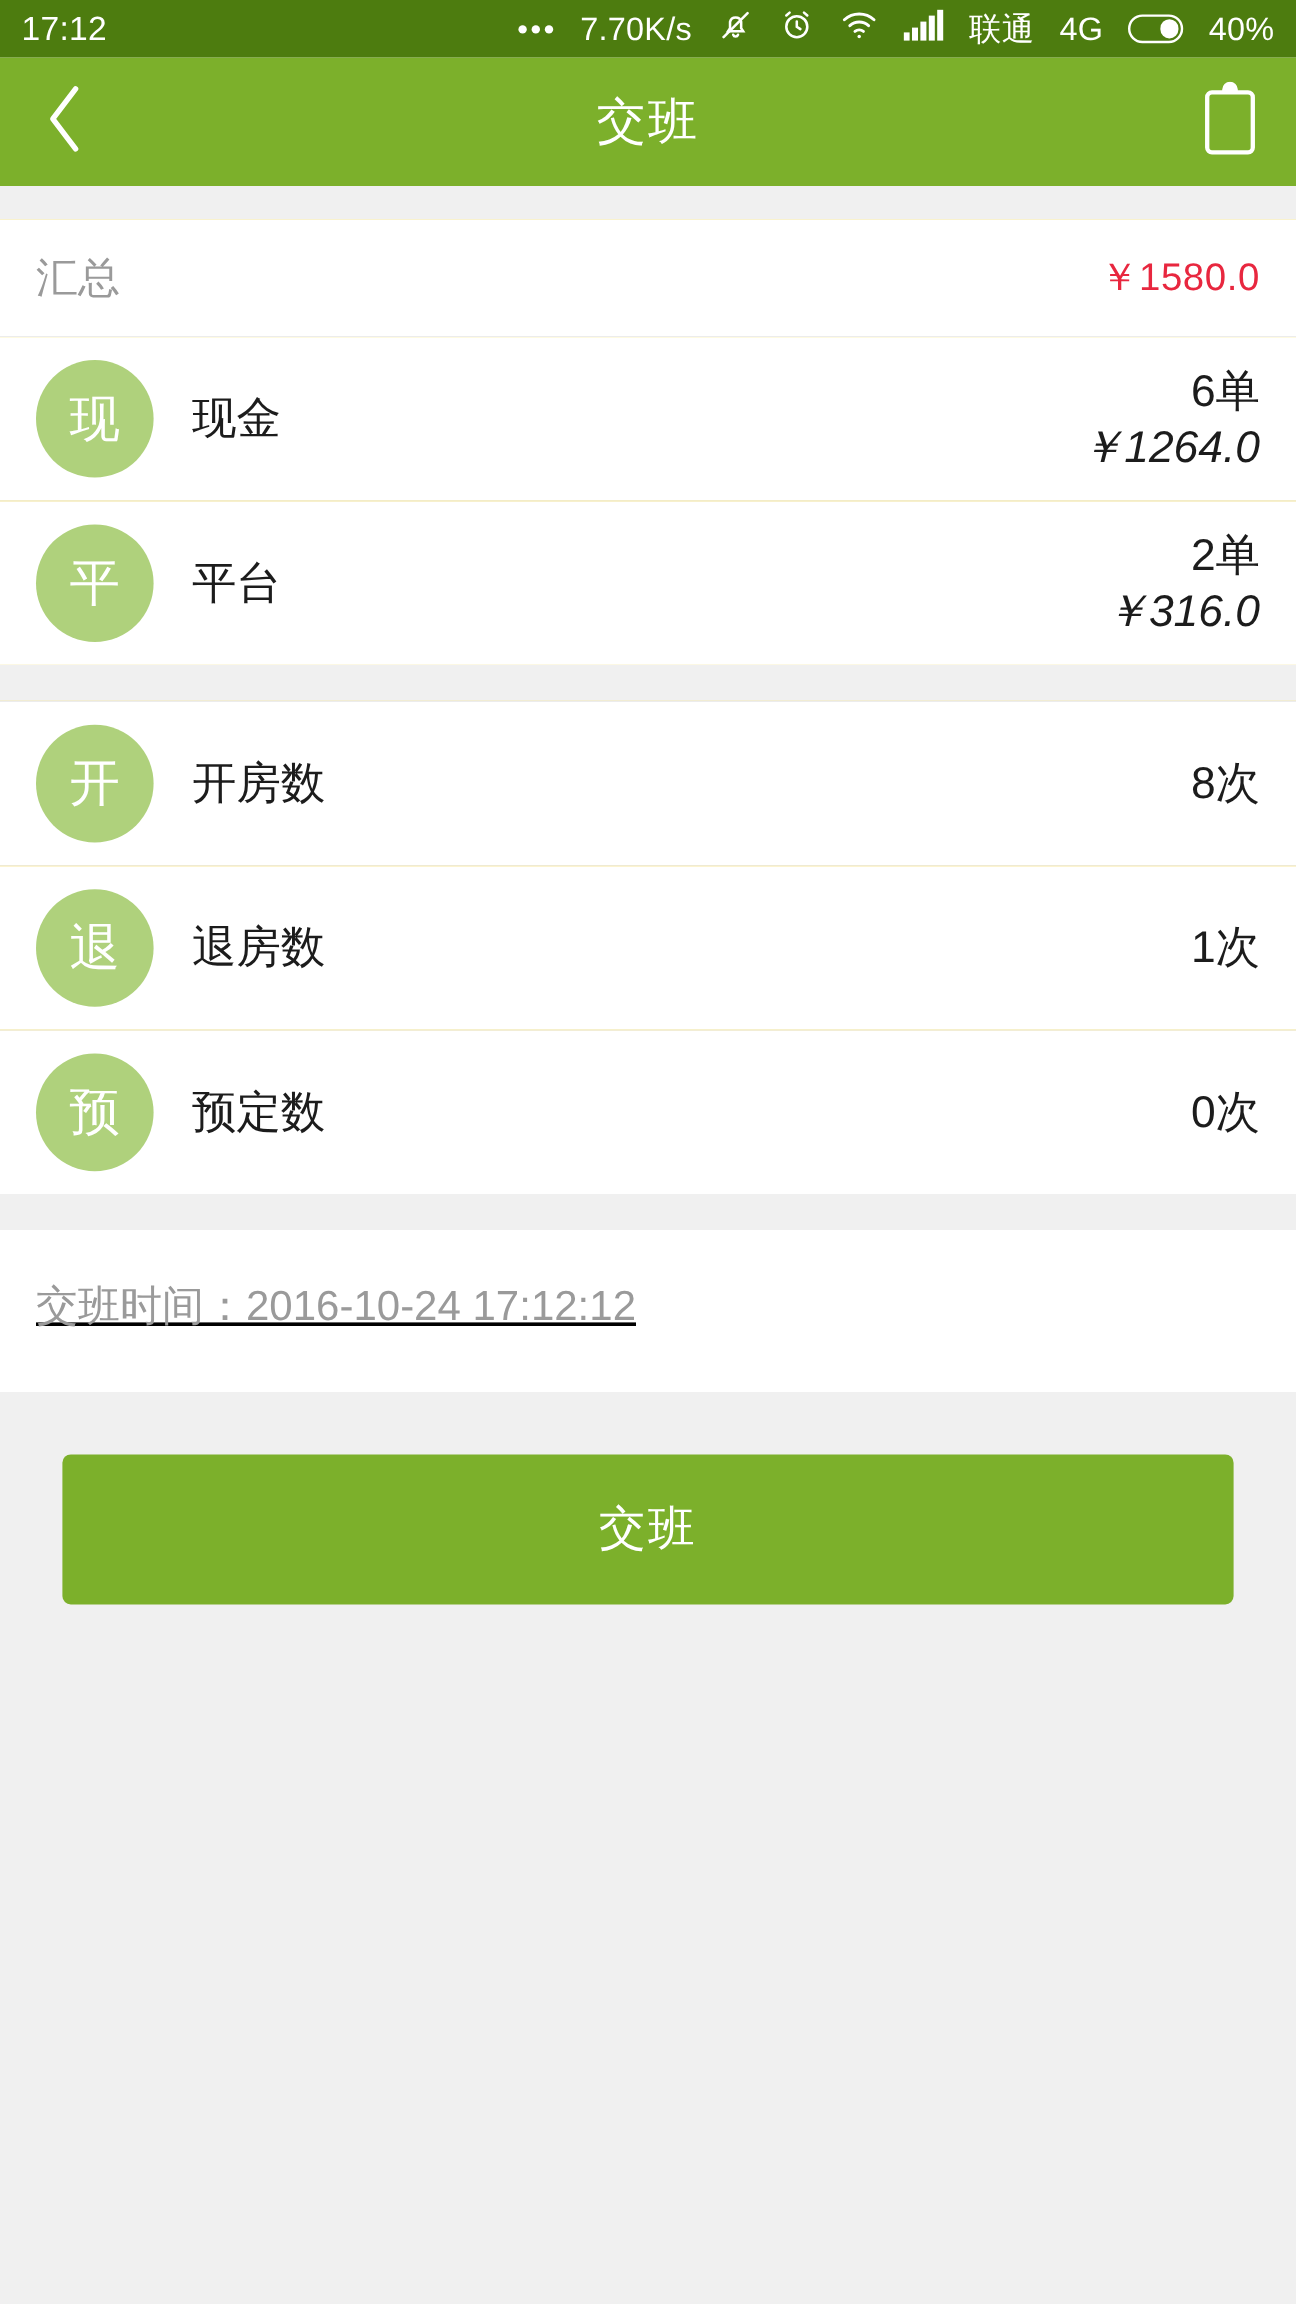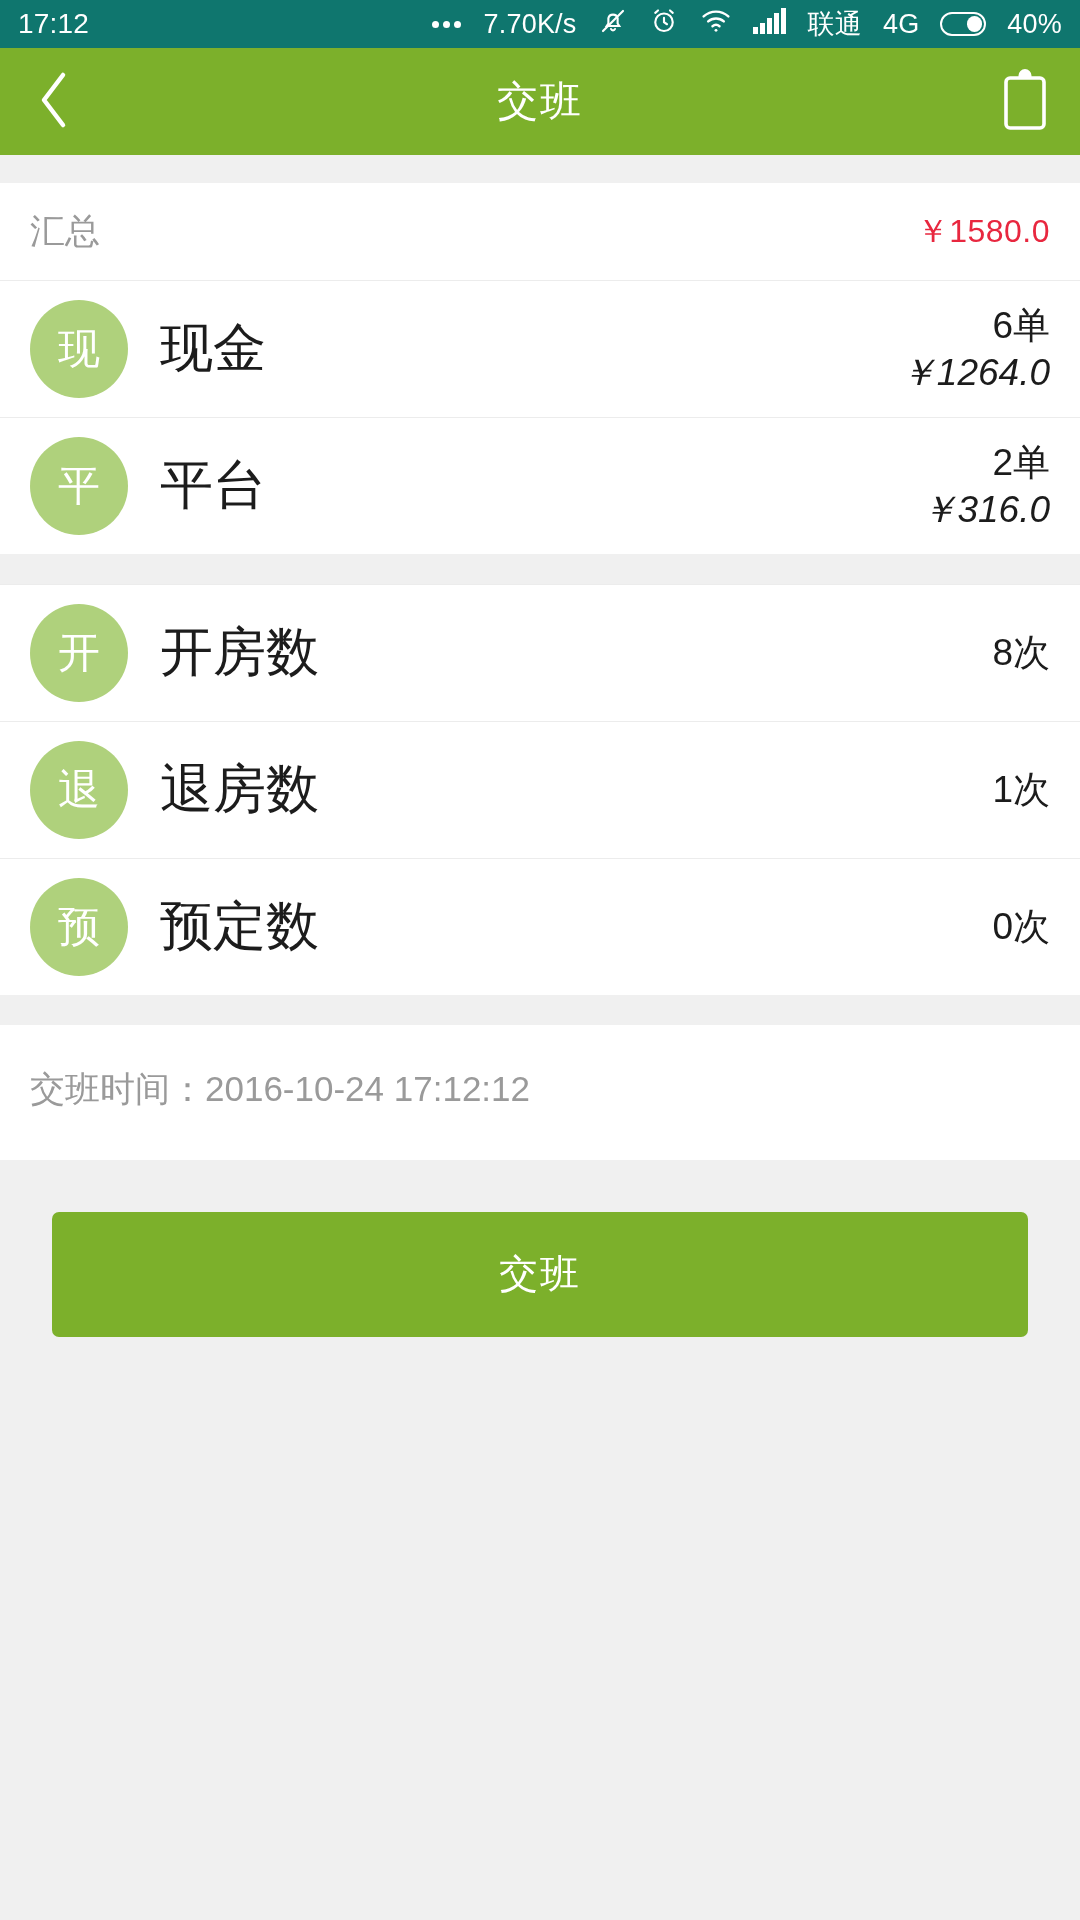--- a/index.html
+++ b/index.html
@@ -6,21 +6,21 @@
   html, body {
     width:1080px; height:1920px;
     background:#ffffff;
     font-family:"Liberation Sans","DejaVu Sans",sans-serif;
     overflow:hidden;
   }
   .screen { width:1080px; height:1920px; position:relative; background:#f2f2f2; }
 
   
   .statusbar {
-    height:48px; background:#0f766e; color:#ffffff;
+    height:48px; background:#4d7c0f; color:#ffffff;
     display:flex; align-items:center; padding:0 18px;
     font-size:27px; letter-spacing:0.2px;
   }
   .sb-time { font-size:28px; }
   .sb-spacer { flex:1; }
   .sb-right { display:flex; align-items:center; gap:21px; }
   .sb-dots { display:flex; align-items:flex-end; gap:4px; margin-right:2px; }
   .sb-dots i { width:7px; height:7px; border-radius:50%; background:#fff; display:block; }
   .sb-speed { font-size:27px; }
   .sb-ico { display:block; }
@@ -59,29 +59,29 @@
   .row {
     min-height:136px; display:flex; align-items:center;
     padding:0 30px; background:#fff;
   }
   .avatar {
     width:98px; height:98px; border-radius:50%;
     background:#AFD17C; color:#ffffff;
     display:flex; align-items:center; justify-content:center;
     font-size:42px; flex:0 0 auto;
   }
-  .row .label { margin-left:32px; font-size:53px; color:#1c1c1c; }
+  .row .label { margin-left:32px; font-size:37px; color:#1c1c1c; }
   .row .right { margin-left:auto; text-align:right; line-height:1.28; }
   .row .right .l1 { font-size:37px; color:#1c1c1c; }
   .row .right .l2 { font-size:37px; color:#1c1c1c;font-style:italic; }
 
   .row.single .right .l1 { font-size:37px; }
 
   
-  .footinfo { background:#fff; padding:36px 30px 42px 30px; }
+  .footinfo { background:#fff; padding:36px 30px 42px 30px;text-decoration:underline; }
   .footinfo p { color:#9a9a9a; font-size:35px; line-height:1.62; }
 
   
   .actionwrap { background:#f0f0f0; padding:52px 52px 0 52px; height:100%; }
   .action-btn {
     width:100%; height:125px; background:#7CB02B; border:none;
     color:#ffffff; font-size:39px; border-radius:7px;
     font-family:inherit; letter-spacing:2px; cursor:pointer;
   }
 </style>

